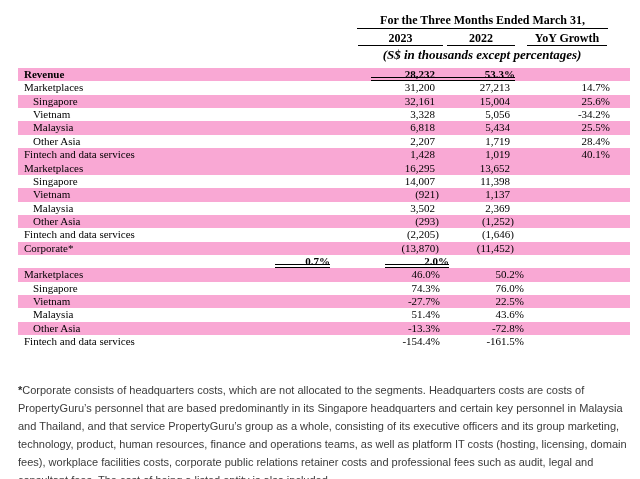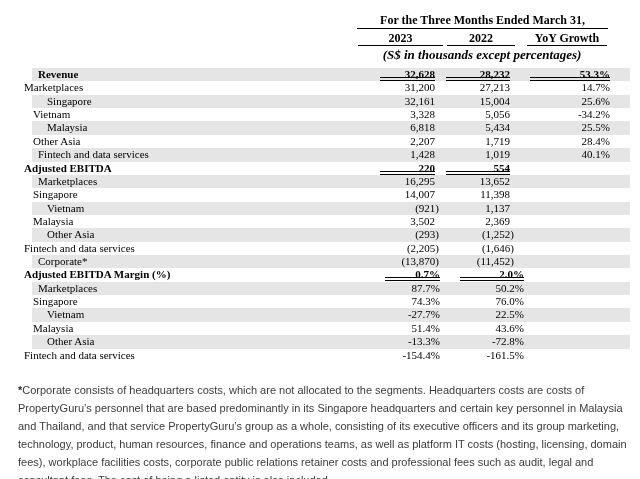--- a/index.html
+++ b/index.html
@@ -15,21 +15,21 @@
   .hdr-2023{left:358px;width:85px;}
   .hdr-2022{left:447px;width:68px;}
   .hdr-yoy{left:527px;width:80px;}
   .hdr-note{position:absolute;left:352px;top:48px;width:260px;height:13px;line-height:13px;
             text-align:center;font-style:italic;font-weight:bold;font-size:13px;white-space:nowrap;}
 
   
   .tbl{position:absolute;left:18px;top:68px;width:612px;}
   .row{display:grid;grid-template-columns:1fr 110px 75px 100px 20px;
        height:13.36px;line-height:13.4px;font-size:11px;}
-  .row.blue{background:#e5e5e5;margin-left:14px;}
+  .row.blue{background:#f9a8d4;}
   .row.bold{font-weight:bold;}
   .c{overflow:visible;white-space:nowrap;}
   .label{padding-left:6px;}
   .row.indent .label{padding-left:15px;}
   .num{text-align:right;position:relative;}
   
   .row.pct .n1{left:5px;}
   .row.pct .n2{left:14px;}
   
   .paren{position:relative;left:4px;}
@@ -54,21 +54,20 @@
   <div class="hdr-title">For the Three Months Ended March 31,</div>
   <div class="hdr-col hdr-2023">2023</div>
   <div class="hdr-col hdr-2022">2022</div>
   <div class="hdr-col hdr-yoy">YoY Growth</div>
   <div class="hdr-note">(S$ in thousands except percentages)</div>
 
   <div class="tbl">
 
     <div class="row blue bold u">
       <div class="c label">Revenue</div>
-      <div class="c num n1"><span class="u1">32,628</span></div>
       <div class="c num n2"><span class="u2">28,232</span></div>
       <div class="c num n3"><span class="u3">53.3%</span></div>
       <div class="c pad"></div>
     </div>
 
     <div class="row">
       <div class="c label">Marketplaces</div>
       <div class="c num n1">31,200</div>
       <div class="c num n2">27,213</div>
       <div class="c num n3">14.7%</div>
@@ -108,27 +107,20 @@
     </div>
 
     <div class="row blue">
       <div class="c label">Fintech and data services</div>
       <div class="c num n1">1,428</div>
       <div class="c num n2">1,019</div>
       <div class="c num n3">40.1%</div>
       <div class="c pad"></div>
     </div>
 
-    <div class="row bold u">
-      <div class="c label">Adjusted EBITDA</div>
-      <div class="c num n1"><span class="u1">220</span></div>
-      <div class="c num n2"><span class="u2">554</span></div>
-      <div class="c num n3"></div>
-      <div class="c pad"></div>
-    </div>
 
     <div class="row blue">
       <div class="c label">Marketplaces</div>
       <div class="c num n1">16,295</div>
       <div class="c num n2">13,652</div>
       <div class="c num n3"></div>
       <div class="c pad"></div>
     </div>
 
     <div class="row indent">
@@ -173,30 +165,29 @@
 
     <div class="row blue">
       <div class="c label">Corporate*</div>
       <div class="c num n1"><span class="paren">(13,870)</span></div>
       <div class="c num n2"><span class="paren">(11,452)</span></div>
       <div class="c num n3"></div>
       <div class="c pad"></div>
     </div>
 
     <div class="row bold u pct">
-      <div class="c label">Adjusted EBITDA Margin (%)</div>
       <div class="c num n1"><span class="u1">0.7%</span></div>
       <div class="c num n2"><span class="u2">2.0%</span></div>
       <div class="c num n3"></div>
       <div class="c pad"></div>
     </div>
 
     <div class="row blue pct">
       <div class="c label">Marketplaces</div>
-      <div class="c num n1">87.7%</div>
+      <div class="c num n1">46.0%</div>
       <div class="c num n2">50.2%</div>
       <div class="c num n3"></div>
       <div class="c pad"></div>
     </div>
 
     <div class="row indent pct">
       <div class="c label">Singapore</div>
       <div class="c num n1">74.3%</div>
       <div class="c num n2">76.0%</div>
       <div class="c num n3"></div>

